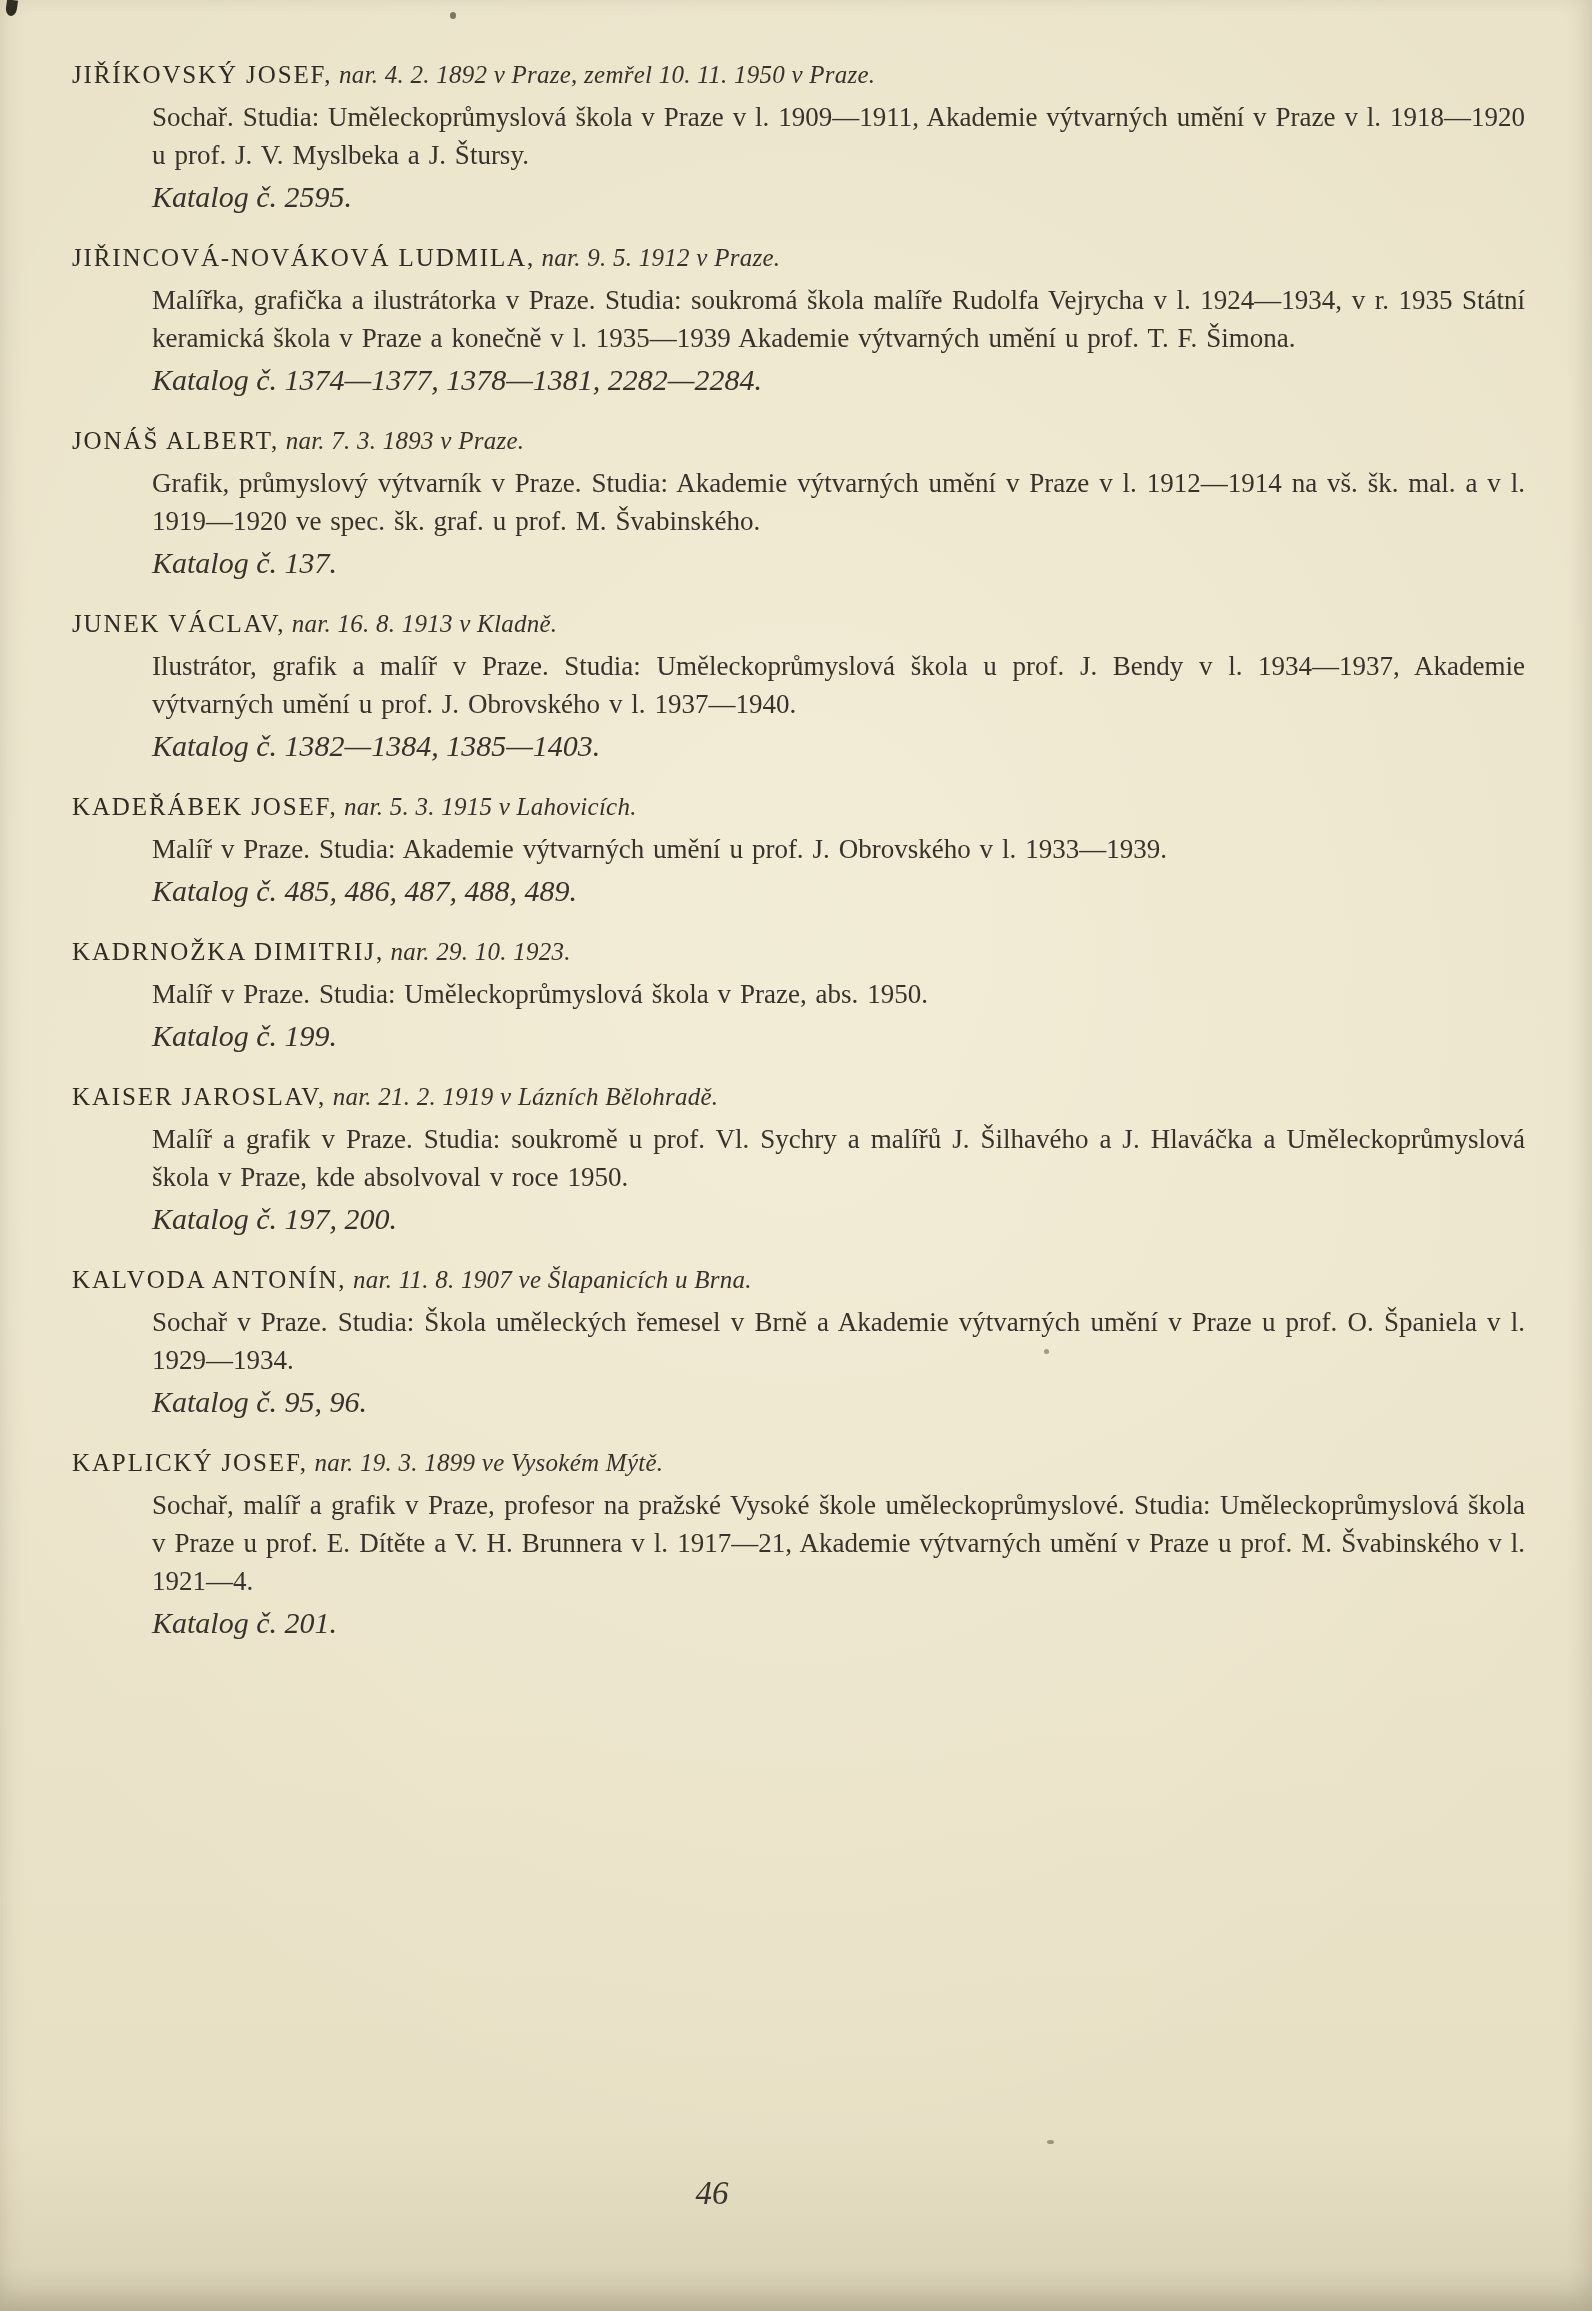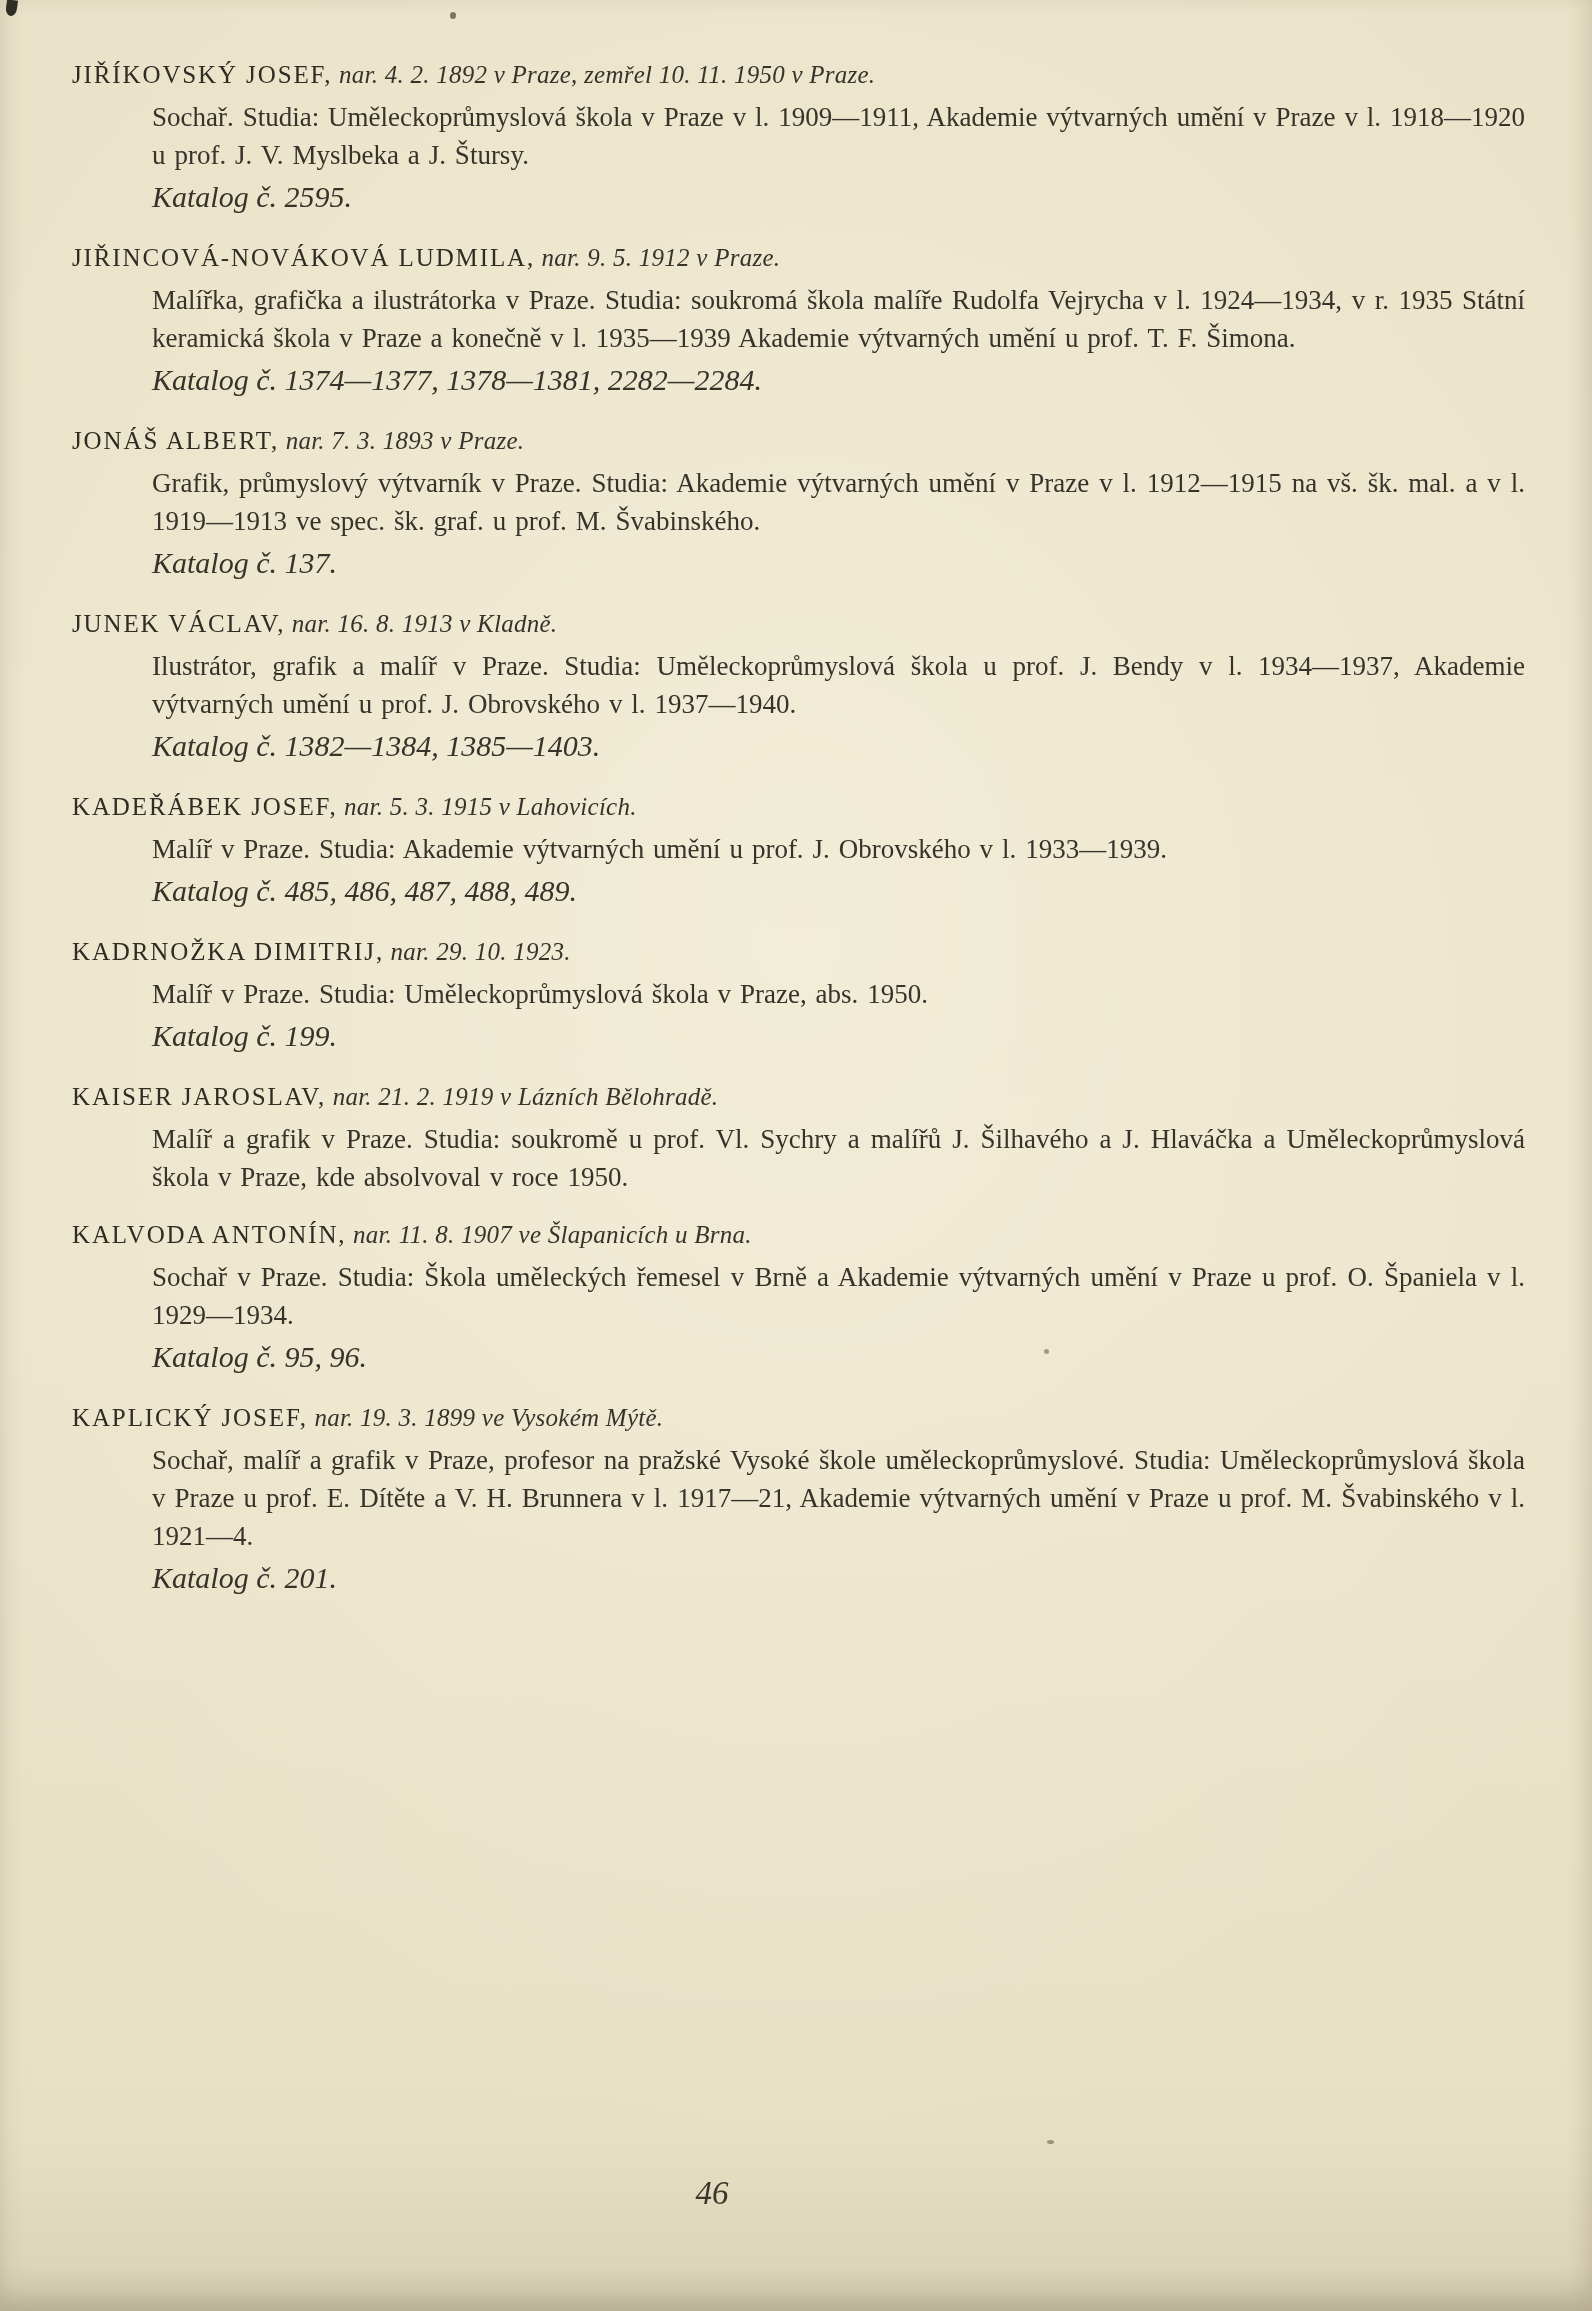--- a/index.html
+++ b/index.html
@@ -136,21 +136,21 @@
     </div>
 
     <div class="entry">
       <div class="entry-head"><span class="ename">JIŘINCOVÁ-NOVÁKOVÁ LUDMILA,</span><span class="edates"> nar. 9. 5. 1912 v Praze.</span></div>
       <div class="entry-body">Malířka, grafička a ilustrátorka v Praze. Studia: soukromá škola malíře Rudolfa Vejrycha v l. 1924—1934, v r. 1935 Státní keramická škola v Praze a konečně v l. 1935—1939 Akademie výtvarných umění u prof. T. F. Šimona.</div>
       <div class="entry-katalog">Katalog č. 1374—1377, 1378—1381, 2282—2284.</div>
     </div>
 
     <div class="entry">
       <div class="entry-head"><span class="ename">JONÁŠ ALBERT,</span><span class="edates"> nar. 7. 3. 1893 v Praze.</span></div>
-      <div class="entry-body">Grafik, průmyslový výtvarník v Praze. Studia: Akademie výtvarných umění v Praze v l. 1912—1915 na vš. šk. mal. a v l. 1919—1913 ve spec. šk. graf. u prof. M. Švabinského.</div>
+      <div class="entry-body">Grafik, průmyslový výtvarník v Praze. Studia: Akademie výtvarných umění v Praze v l. 1912—1914 na vš. šk. mal. a v l. 1919—1920 ve spec. šk. graf. u prof. M. Švabinského.</div>
       <div class="entry-katalog">Katalog č. 137.</div>
     </div>
 
     <div class="entry">
       <div class="entry-head"><span class="ename">JUNEK VÁCLAV,</span><span class="edates"> nar. 16. 8. 1913 v Kladně.</span></div>
       <div class="entry-body">Ilustrátor, grafik a malíř v Praze. Studia: Uměleckoprůmyslová škola u prof. J. Bendy v l. 1934—1937, Akademie výtvarných umění u prof. J. Obrovského v l. 1937—1940.</div>
       <div class="entry-katalog">Katalog č. 1382—1384, 1385—1403.</div>
     </div>
 
     <div class="entry">
@@ -161,20 +161,21 @@
 
     <div class="entry">
       <div class="entry-head"><span class="ename">KADRNOŽKA DIMITRIJ,</span><span class="edates"> nar. 29. 10. 1923.</span></div>
       <div class="entry-body">Malíř v Praze. Studia: Uměleckoprůmyslová škola v Praze, abs. 1950.</div>
       <div class="entry-katalog">Katalog č. 199.</div>
     </div>
 
     <div class="entry">
       <div class="entry-head"><span class="ename">KAISER JAROSLAV,</span><span class="edates"> nar. 21. 2. 1919 v Lázních Bělohradě.</span></div>
       <div class="entry-body">Malíř a grafik v Praze. Studia: soukromě u prof. Vl. Sychry a malířů J. Šilhavého a J. Hlaváčka a Uměleckoprůmyslová škola v Praze, kde absolvoval v roce 1950.</div>
+      <div class="entry-katalog">Katalog č. 197, 200.</div>
     </div>
 
     <div class="entry">
       <div class="entry-head"><span class="ename">KALVODA ANTONÍN,</span><span class="edates"> nar. 11. 8. 1907 ve Šlapanicích u Brna.</span></div>
       <div class="entry-body">Sochař v Praze. Studia: Škola uměleckých řemesel v Brně a Akademie výtvarných umění v Praze u prof. O. Španiela v l. 1929—1934.</div>
       <div class="entry-katalog">Katalog č. 95, 96.</div>
     </div>
 
     <div class="entry">
       <div class="entry-head"><span class="ename">KAPLICKÝ JOSEF,</span><span class="edates"> nar. 19. 3. 1899 ve Vysokém Mýtě.</span></div>

